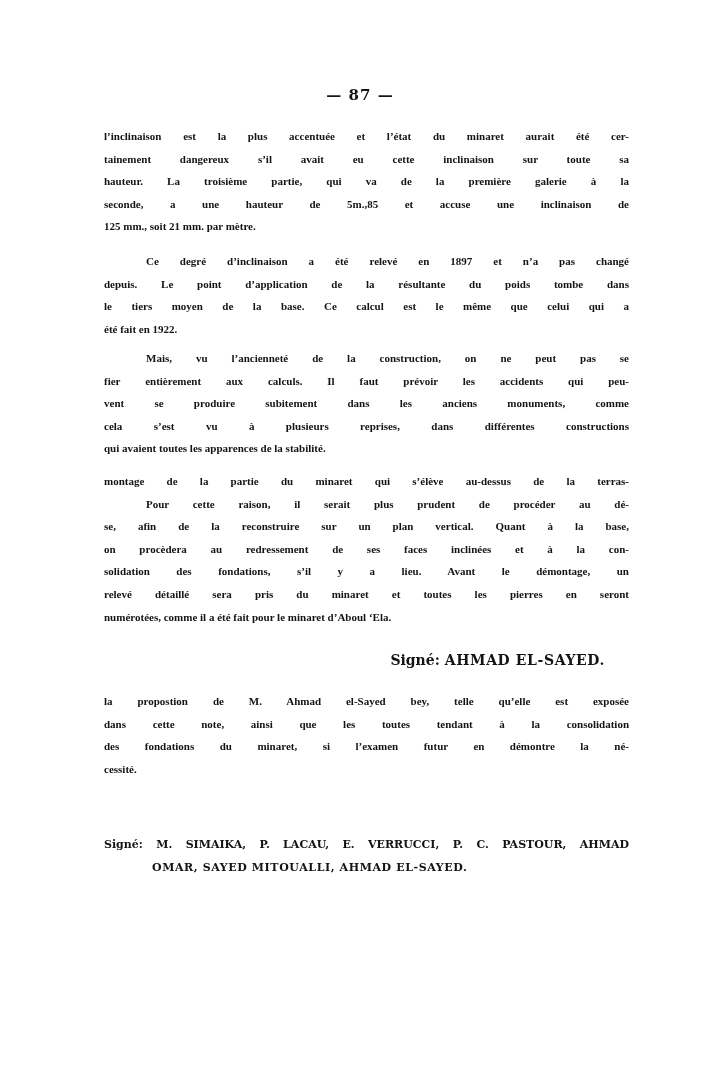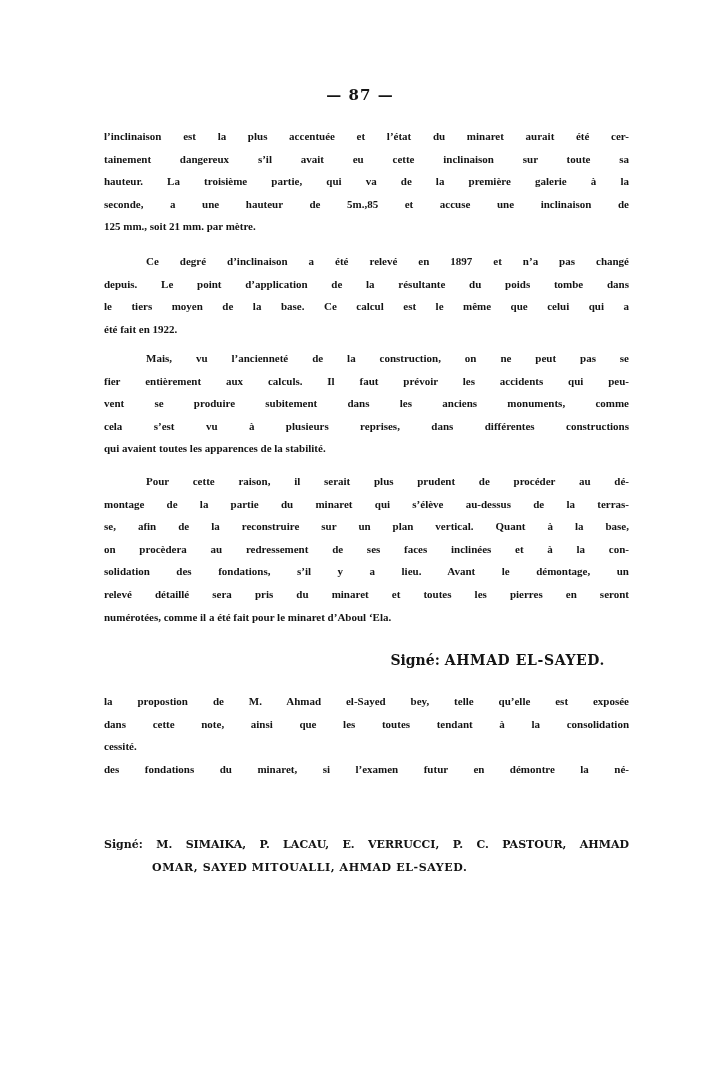--- a/index.html
+++ b/index.html
@@ -53,39 +53,39 @@
 
   <div class="text-block" style="top:347px;">
     <span class="line indent" style="word-spacing: 0px;">Mais, vu l’ancienneté de la construction, on ne peut pas se</span>
     <span class="line" style="word-spacing: 0px;">fier entièrement aux calculs. Il faut prévoir les accidents qui peu-</span>
     <span class="line" style="word-spacing: 0px;">vent se produire subitement dans les anciens monuments, comme</span>
     <span class="line" style="word-spacing: 0px;">cela s’est vu à plusieurs reprises, dans différentes constructions</span>
     <span class="line last">qui avaient toutes les apparences de la stabilité.</span>
   </div>
 
   <div class="text-block" style="top:470px;">
+    <span class="line" style="word-spacing: 0px;">montage de la partie du minaret qui s’élève au-dessus de la terras-</span>
     <span class="line indent" style="word-spacing: 0px;">Pour cette raison, il serait plus prudent de procéder au dé-</span>
-    <span class="line" style="word-spacing: 0px;">montage de la partie du minaret qui s’élève au-dessus de la terras-</span>
     <span class="line" style="word-spacing: 0px;">se, afin de la reconstruire sur un plan vertical. Quant à la base,</span>
     <span class="line" style="word-spacing: 0px;">on procèdera au redressement de ses faces inclinées et à la con-</span>
     <span class="line" style="word-spacing: 0px;">solidation des fondations, s’il y a lieu. Avant le démontage, un</span>
     <span class="line" style="word-spacing: 0px;">relevé détaillé sera pris du minaret et toutes les pierres en seront</span>
     <span class="line last">numérotées, comme il a été fait pour le minaret d’Aboul ‘Ela.</span>
   </div>
 
   <div class="sig-right">
     <span>Signé:</span>
     <span class="caps">AHMAD EL-SAYED.</span>
   </div>
 
   <div class="text-block" style="top:690px;">
     <span class="line" style="word-spacing: 0px;">la propostion de M. Ahmad el-Sayed bey, telle qu’elle est exposée</span>
     <span class="line" style="word-spacing: 0px;">dans cette note, ainsi que les toutes tendant à la consolidation</span>
+    <span class="line" style="word-spacing: 0px;">des fondations du minaret, si l’examen futur en démontre la né-</span>
     <span class="line last">cessité.</span>
-    <span class="line" style="word-spacing: 0px;">des fondations du minaret, si l’examen futur en démontre la né-</span>
   </div>
 
   <div class="sig-block">
     <span class="sig-line1" style="word-spacing: 0px;">
       <span>Signé:</span>
       <span>M. SIMAIKA, P. LACAU, E. VERRUCCI, P. C. PASTOUR, AHMAD</span>
     </span>
     <span class="sig-line2">OMAR, SAYED MITOUALLI, AHMAD EL-SAYED.</span>
   </div>
 

